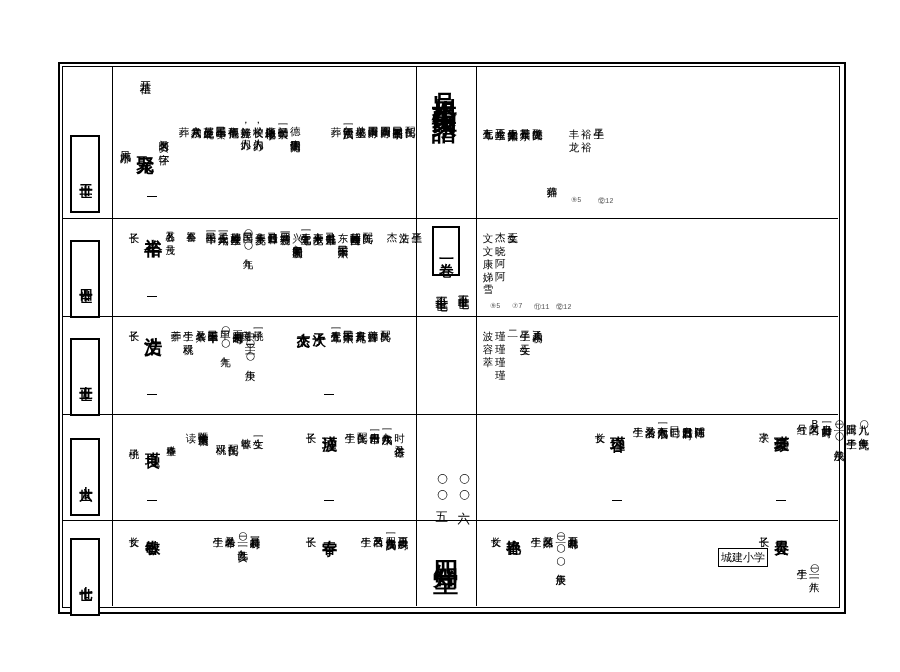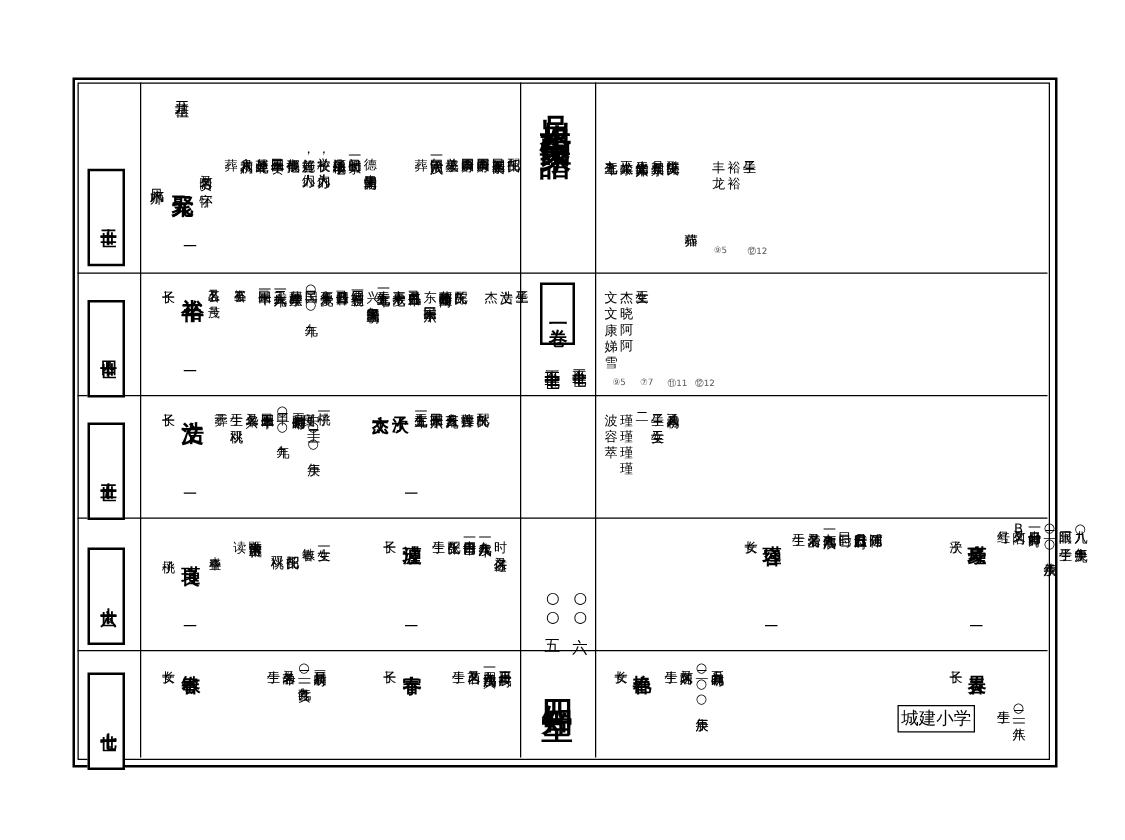--- a/index.html
+++ b/index.html
@@ -36,24 +36,24 @@
   
   .title-main{position:absolute;writing-mode:vertical-rl;text-orientation:upright;
     font-size:25px;font-weight:bold;letter-spacing:5px;line-height:1;}
   .vol-box{position:absolute;border:2px solid #000;width:24px;height:46px;
     display:flex;align-items:center;justify-content:center;}
   .vol-box span{writing-mode:vertical-rl;text-orientation:upright;font-size:15px;font-weight:bold;}
   .hall{position:absolute;writing-mode:vertical-rl;text-orientation:upright;
     font-size:25px;font-weight:bold;letter-spacing:4px;line-height:1.05;}
 
   
-  .mark{position:absolute;font-size:7px;color:#555;}
-
-  .schoolbox{position:absolute;border:1px solid #000;padding:1px 2px;font-size:14px;
-    writing-mode:horizontal-tb;margin-top:16px;}
+  .mark{position:absolute;font-size:7px;color:#555;font-family:Liberation Mono, monospace;}
+
+  .schoolbox{position:absolute;border:1px solid #000;padding:1px 2px;font-size:11px;
+    writing-mode:horizontal-tb;}
 
   
   .tick{position:absolute;background:#000;}
 </style>
 </head>
 <body>
 
 <div class="page">
 
   <div class="frame-outer"></div>

